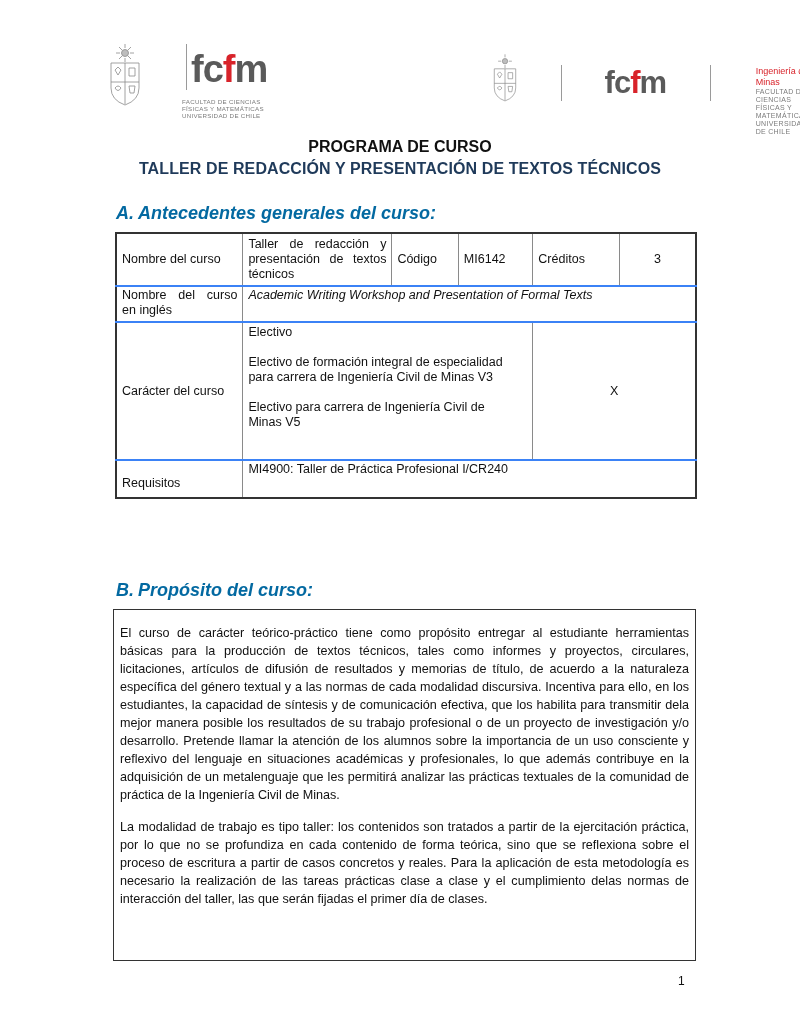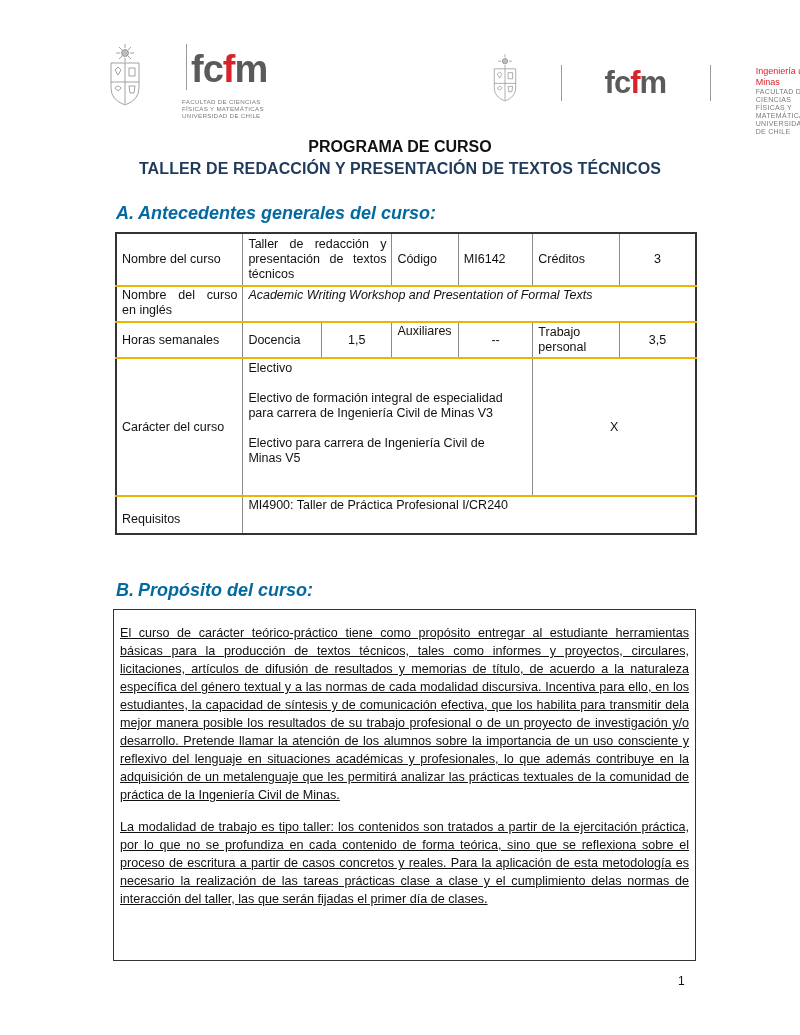--- a/index.html
+++ b/index.html
@@ -23,30 +23,30 @@
             font-family: "Liberation Sans", sans-serif; font-weight: bold; font-size: 16px; color: #111; }
   .title2 { left: 0; width: 800px; top: 160px; text-align: center;
             font-weight: bold; font-size: 16px; color: #1f3a5a; letter-spacing: 0.1px; }
   .section-h { font-weight: bold; font-size: 18px; color: #0369a1; font-style: italic; }
   .section-h .num { display: inline-block; width: 22px; }
 
   
   table.info { position: absolute; left: 115px; top: 232px; width: 582px;
                border-collapse: collapse; font-size: 12.5px; color: #111; }
   table.info td { border: 1px solid #8a8a8a; padding: 1px 5px; vertical-align: middle; line-height: 15px; }
-  table.info tr.thick td { border-top: 2px solid #eab308; }
+  table.info tr.thick td { border-top: 2px solid #3b82f6; }
   table.info { border: 2px solid #333; }
   .c { text-align: center; }
   .top { vertical-align: top !important; }
   .italic { font-style: italic; margin-left: 7px; }
 
   
   .purpose { position: absolute; left: 113px; top: 609px; width: 583px; height: 352px;
              border: 1.5px solid #333; box-sizing: border-box; padding: 14px 6px 16px 6px;
-             font-size: 12.6px; line-height: 18px; color: #111; text-align: justify; text-decoration: underline; }
+             font-size: 12.6px; line-height: 18px; color: #111; text-align: justify; }
   .purpose p { margin: 0 0 14px 0; }
 
   .pagenum { left: 678px; top: 974px; font-size: 12px; color: #111; }
 </style>
 </head>
 <body>
 
 <div class="logo" style="left:108px; top:44px;">
   <div class="crest">
     <svg width="34" height="62" viewBox="0 0 34 62">
@@ -142,29 +142,20 @@
     <td colspan="2" style="text-align:justify;">Taller de redacción y presentación de textos técnicos</td>
     <td>Código</td>
     <td>MI6142</td>
     <td>Créditos</td>
     <td class="c">3</td>
   </tr>
   <tr class="thick" style="height:36px;">
     <td class="top" style="text-align:justify;">Nombre del curso en inglés</td>
     <td colspan="6" class="top italic">Academic Writing Workshop and Presentation of Formal Texts</td>
   </tr>
-  <tr class="thick" style="height:36px;">
-    <td>Horas semanales</td>
-    <td>Docencia</td>
-    <td class="c">1,5</td>
-    <td class="top">Auxiliares</td>
-    <td class="c">--</td>
-    <td>Trabajo personal</td>
-    <td class="c">3,5</td>
-  </tr>
   <tr class="thick" style="height:138px;">
     <td>Carácter del curso</td>
     <td colspan="4" class="top" style="padding-top:2px;margin-left:27px;">
       <div>Electivo</div>
       <div style="margin-top:15px; padding-right:10px;">Electivo de formación integral de especialidad para carrera de Ingeniería Civil de Minas V3</div>
       <div style="margin-top:15px; padding-right:10px;">Electivo para carrera de Ingeniería Civil de Minas V5</div>
     </td>
     <td colspan="2" class="c">X</td>
   </tr>
   <tr class="thick" style="height:38px;">

